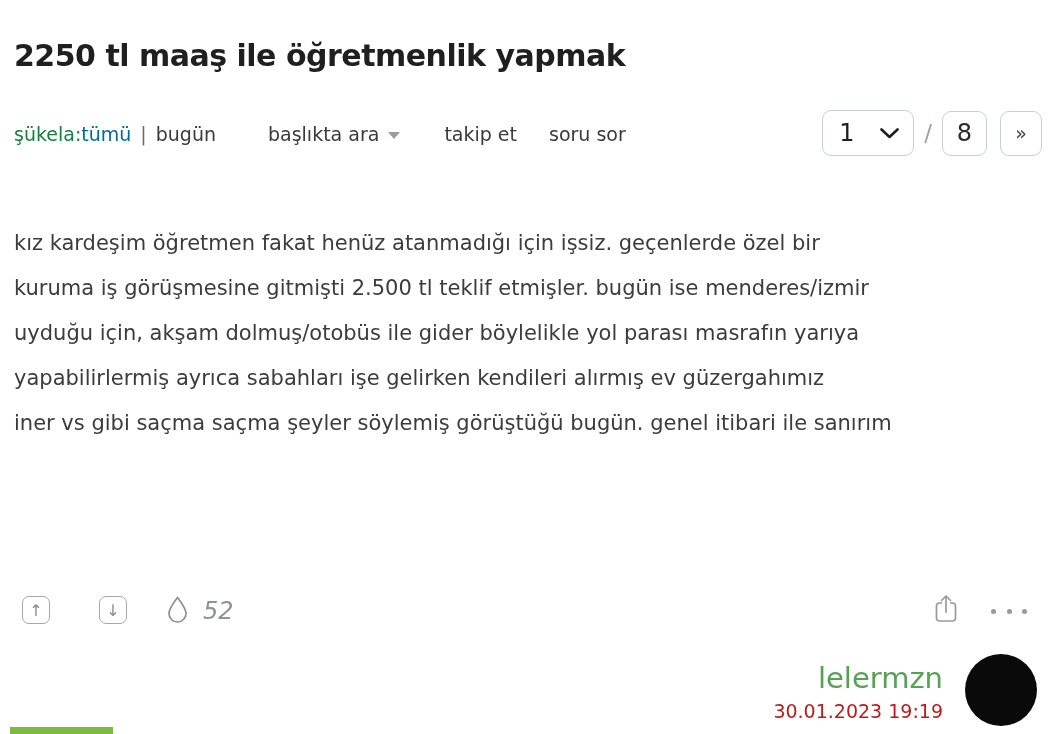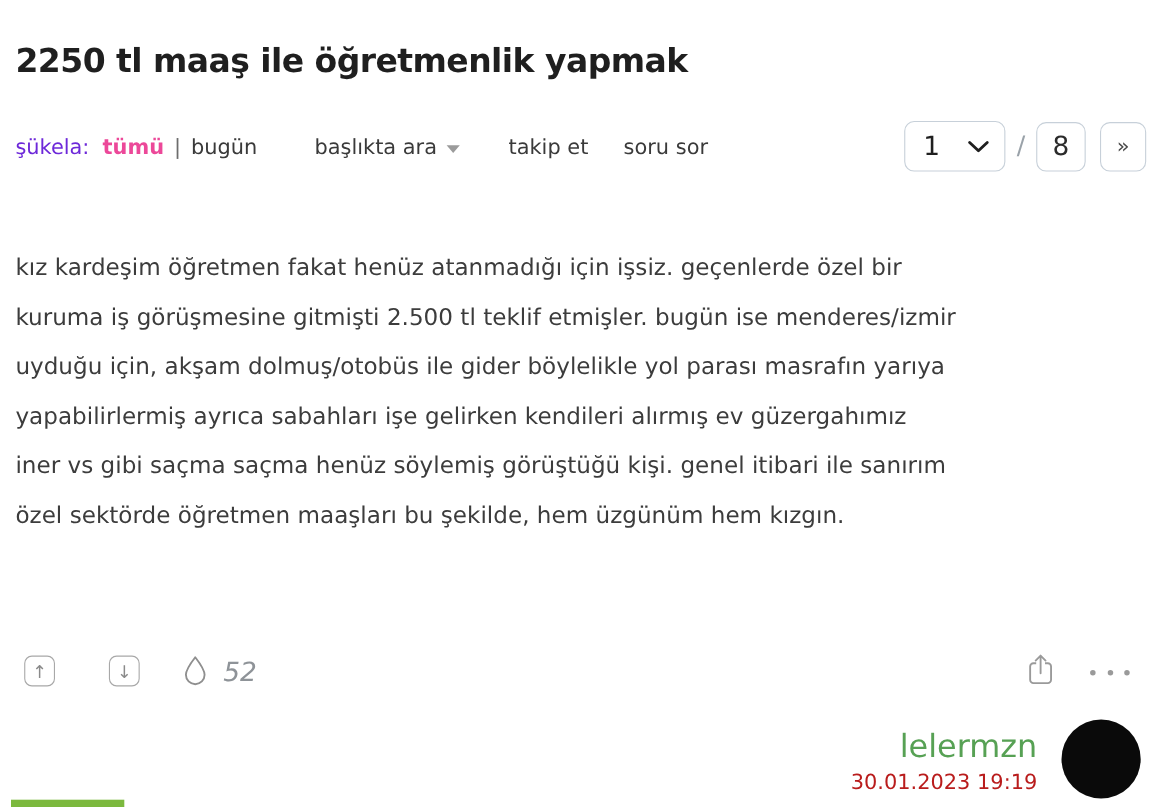--- a/index.html
+++ b/index.html
@@ -18,22 +18,22 @@
     font-size:30px; font-weight:bold; color:#1f1f1f;
     letter-spacing:-0.5px; white-space:nowrap;
   }
 
   
   .subnav {
     position:absolute; left:14px; top:119px; height:30px;
     display:flex; align-items:center;
     font-size:19px; color:#3a3a3a; white-space:nowrap;
   }
-  .subnav .lbl       { margin-right:12px; color:#6d28d9; }
-  .subnav .tumu      { margin-right:9px; font-weight:bold; color:#ec4899; cursor:pointer; }
+  .subnav .lbl       { margin-right:0; color:#15803d; }
+  .subnav .tumu      { margin-right:9px; font-weight:normal; color:#0369a1; cursor:pointer; }
   .subnav .pipe      { margin-right:9px; color:#6d6d6d; }
   .subnav .bugun     { margin-right:52px; cursor:pointer; }
   .subnav .search    { margin-right:44px; display:flex; align-items:center; cursor:pointer; }
   .caret-down {
     display:inline-block; margin-left:9px; margin-top:3px;
     width:0; height:0;
     border-left:6px solid transparent; border-right:6px solid transparent;
     border-top:7px solid #9b9b9b;
   }
   .subnav .takip     { margin-right:32px; cursor:pointer; }
@@ -145,22 +145,21 @@
   <span class="slash">/</span>
   <div class="page-box">8</div>
   <div class="next-box">»</div>
 </div>
 
 <div class="entry-text">
   <div class="line">kız kardeşim öğretmen fakat henüz atanmadığı için işsiz. geçenlerde özel bir</div>
   <div class="line">kuruma iş görüşmesine gitmişti 2.500 tl teklif etmişler. bugün ise menderes/izmir</div>
   <div class="line">uyduğu için, akşam dolmuş/otobüs ile gider böylelikle yol parası masrafın yarıya</div>
   <div class="line">yapabilirlermiş ayrıca sabahları işe gelirken kendileri alırmış ev güzergahımız</div>
-  <div class="line">iner vs gibi saçma saçma henüz söylemiş görüştüğü kişi. genel itibari ile sanırım</div>
-  <div class="line">özel sektörde öğretmen maaşları bu şekilde, hem üzgünüm hem kızgın.</div>
+  <div class="line">iner vs gibi saçma saçma şeyler söylemiş görüştüğü bugün. genel itibari ile sanırım</div>
 </div>
 
 <div class="vote-btn vote-up">
   <span>↑</span>
 </div>
 <div class="vote-btn vote-down">
   <span>↓</span>
 </div>
 
 <div class="droplet">

